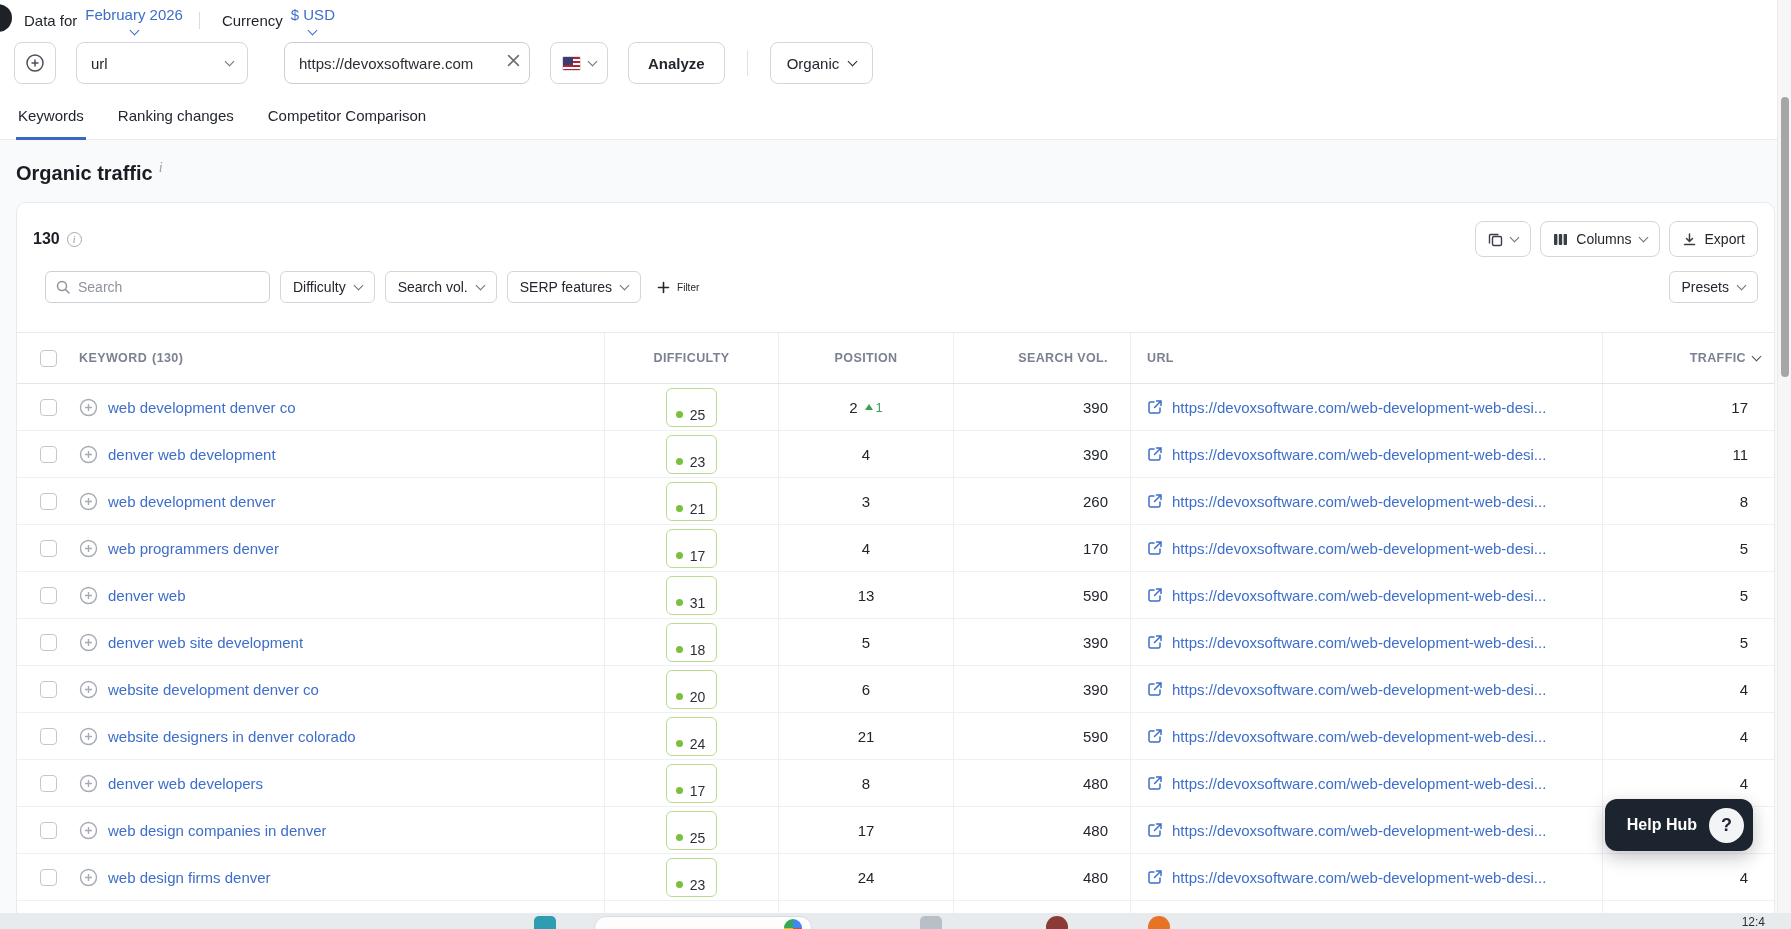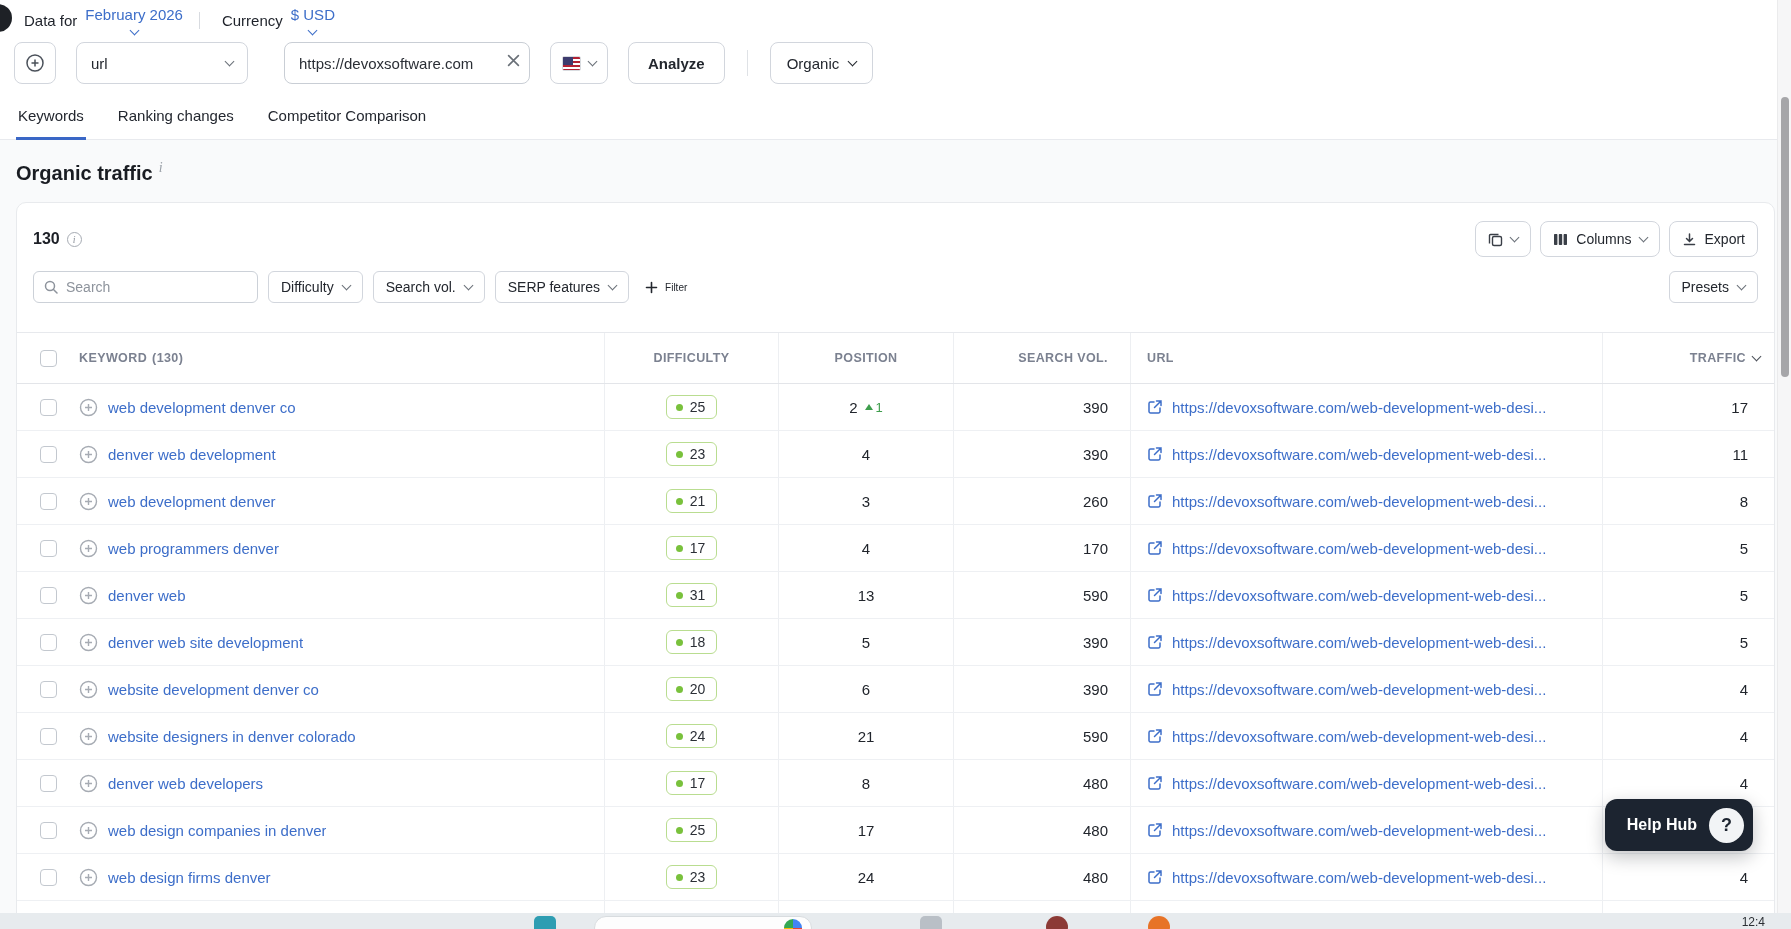--- a/index.html
+++ b/index.html
@@ -82,21 +82,21 @@
   .count { font-size: 16px; font-weight: 700; color: #1c1f26; }
   .info-circle { width: 15px; height: 15px; border: 1px solid #a6abb3; border-radius: 50%; color: #8c929b;
                  font-size: 10px; font-style: italic; font-family: "Liberation Serif", serif;
                  display: inline-flex; align-items: center; justify-content: center; }
   .head-actions { display: flex; gap: 9px; }
   .head-actions .btn { height: 36px; padding: 0 12px; font-size: 14px; }
   .icon-gray { color: #3a3f47; display: flex; }
 
   .filter-row { display: flex; align-items: center; gap: 10px; padding: 0 16px 20px; }
   .search-box { display: flex; align-items: center; gap: 8px; width: 225px; height: 32px;
-                border: 1px solid #ccd1d8; border-radius: 6px; padding: 0 10px; background: #fff; }
+                border: 1px solid #ccd1d8; border-radius: 6px; padding: 0 10px; background: #fff; margin-left: 12px; }
   .search-box input { border: none; outline: none; width: 100%; font-size: 14px; font-family: inherit; color: #2a2e35; }
   .search-box input::placeholder { color: #8d939c; }
   .chip { height: 32px; padding: 0 12px; font-size: 14px; border-radius: 6px; gap: 9px; }
   .chip .chev { color: #6a7078; }
   .add-filter { display: inline-flex; align-items: center; gap: 7px; font-size: 10px; color: #23272e;
                 cursor: pointer; margin-left: 6px; background: none; border: none; font-family: inherit; }
   .presets { margin-left: auto; }
 
   
   .thead, .trow { display: grid; grid-template-columns: 62px minmax(0,1fr) 174px 175px 177px 472px 172px; align-items: center; }
@@ -111,21 +111,21 @@
   .c-url { padding-left: 16px; gap: 9px; overflow: hidden; }
   .c-tr { justify-content: flex-end; padding-right: 26px; }
   .c-diff, .c-pos, .c-vol, .c-url, .c-tr { border-left: 1px solid #edeff2; }
   .thead .c-tr { padding-right: 14px; gap: 7px; }
   .thead .c-tr .chev { color: #4a4f58; }
   .kw-count { margin-left: 5px; }
 
   .cplus { color: #a6abb3; display: flex; cursor: pointer; flex: 0 0 auto; }
   .kw-link, .url-link { color: var(--link); text-decoration: none; cursor: pointer; white-space: nowrap; overflow: hidden; text-overflow: ellipsis; }
   .pill { display: inline-flex; align-items: center; gap: 7px; border: 1.5px solid #b9dd90; border-radius: 6px;
-          padding: 3px 11px 3px 9px; font-size: 14px; color: #2b2f36; background: #fff; }
+          padding: 18px 11px 3px 9px; font-size: 14px; color: #2b2f36; background: #fff; }
   .dot { width: 7px; height: 7px; border-radius: 50%; background: #79c13c; }
   .chg { display: inline-flex; align-items: center; gap: 3px; margin-left: 7px; color: #3f9e4d; font-size: 13px; }
   .tri { width: 0; height: 0; border-left: 4px solid transparent; border-right: 4px solid transparent; border-bottom: 6px solid #3f9e4d; }
   .ext { color: var(--link); display: flex; flex: 0 0 auto; cursor: pointer; }
 
   
   .help-hub { position: absolute; right: 38px; bottom: 78px; height: 52px; background: #1c2430;
               border-radius: 12px; display: flex; align-items: center; gap: 12px; padding: 0 9px 0 22px;
               color: #fff; font-size: 16px; font-weight: 700; cursor: pointer; box-shadow: 0 6px 18px rgba(10,15,25,.25); }
   .help-icon { width: 35px; height: 35px; border-radius: 50%; background: #f2f4f6; color: #1c2430;

